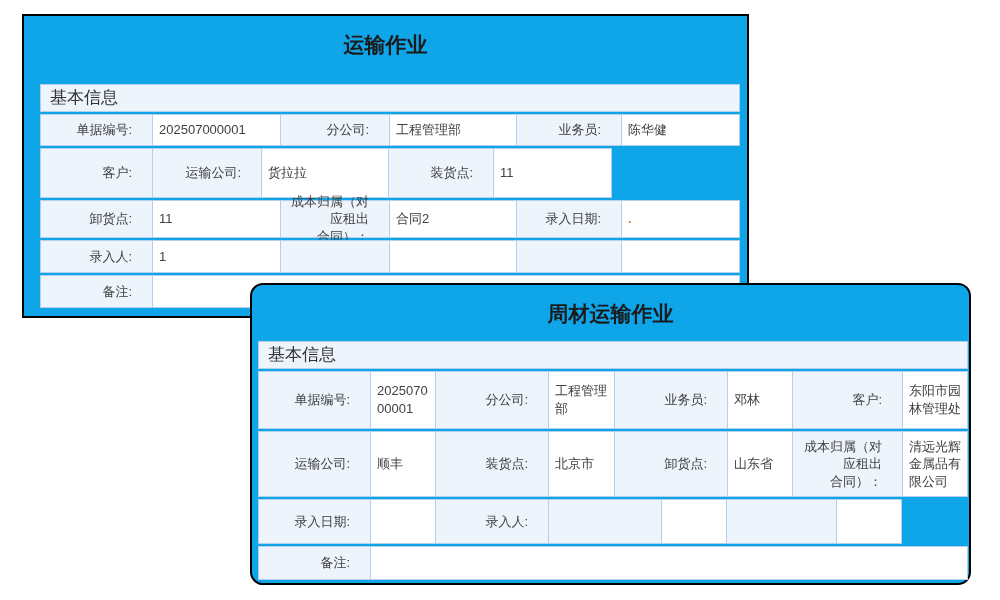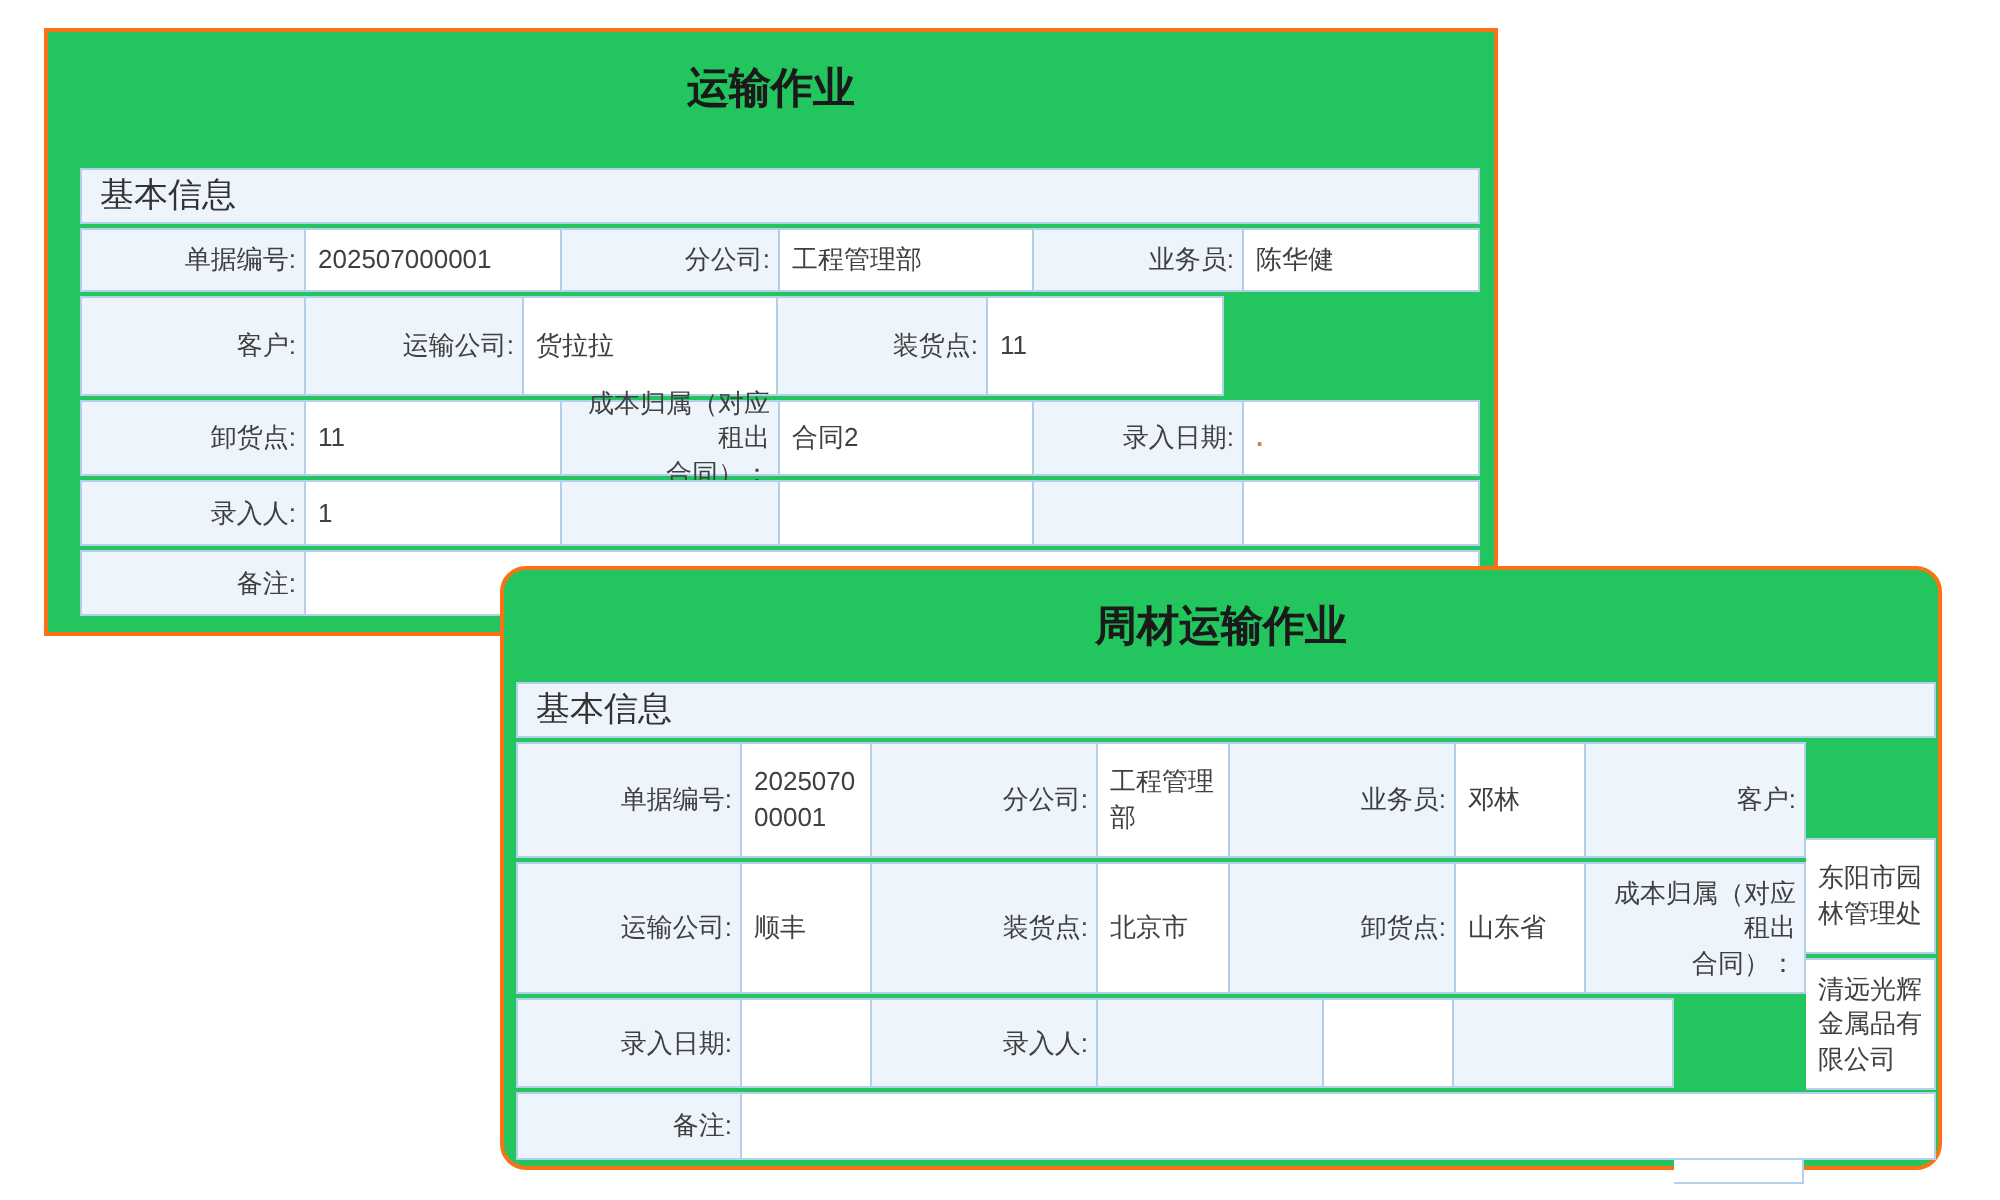--- a/index.html
+++ b/index.html
@@ -1,22 +1,22 @@
 <!DOCTYPE html>
 <html><head>
 <meta charset="utf-8">
 <style>
   * { box-sizing: border-box; margin: 0; padding: 0; }
   html, body { width: 1000px; height: 600px; background: #ffffff; overflow: hidden; }
   body { font-family: "Liberation Sans", "DejaVu Sans", sans-serif; color: #404040; }
 
   .panel {
     position: absolute;
-    background: #22c55e;
-    border: 2px solid #f97316;
+    background: #0ea5e9;
+    border: 2px solid #000000;
   }
   .panel-1 { left: 22px; top: 14px; width: 727px; height: 304px; }
   .panel-2 { left: 250px; top: 283px; width: 721px; height: 302px; border-radius: 13px; }
 
   .panel-title {
     text-align: center;
     font-size: 21px;
     font-weight: bold;
     color: #1a1a1a;
     margin-top: 14px;
@@ -43,42 +43,42 @@
     display: flex;
     align-items: center;
     min-height: 100%;
     line-height: 1.35;
   }
   .cell + .cell { border-left: none; }
   .lbl {
     background: #edf4fc;
     justify-content: flex-end;
     text-align: right;
-    padding: 2px 4px 2px 2px;
+    padding: 2px 20px 2px 2px;
     white-space: pre-line;
   }
   .val {
     background: #ffffff;
     justify-content: flex-start;
     text-align: left;
     padding: 2px 2px 2px 6px;
     word-break: break-all;
   }
 
   
   .p1 .c1 { width: 113px; } .p1 .c2 { width: 128px; } .p1 .c3 { width: 109px; }
   .p1 .c4 { width: 127px; } .p1 .c5 { width: 105px; } .p1 .c6 { width: 118px; }
   .p1 .r1 { height: 32px; } .p1 .r2 { height: 50px; } .p1 .r3 { height: 38px; }
   .p1 .r4 { height: 33px; } .p1 .rem { height: 33px; }
   .p1 .remval { width: 587px; }
 
   
   .p2 .c1 { width: 113px; } .p2 .c2 { width: 65px; } .p2 .c3 { width: 113px; }
   .p2 .c4 { width: 66px; } .p2 .c5 { width: 113px; } .p2 .c6 { width: 65px; }
-  .p2 .c7 { width: 110px; } .p2 .c8 { width: 65px; margin-top: 48px; }
+  .p2 .c7 { width: 110px; } .p2 .c8 { width: 65px; }
   .p2 .r1 { height: 58px; } .p2 .r2 { height: 66px; } .p2 .r3 { height: 45px; }
   .p2 .rem { height: 34px; }
   .p2 .remval { width: 597px; }
 
   .orange-dot { color: #d0853a; font-weight: bold; }
 </style>
 </head>
 <body>
 
 <div class="panel panel-1 p1">

